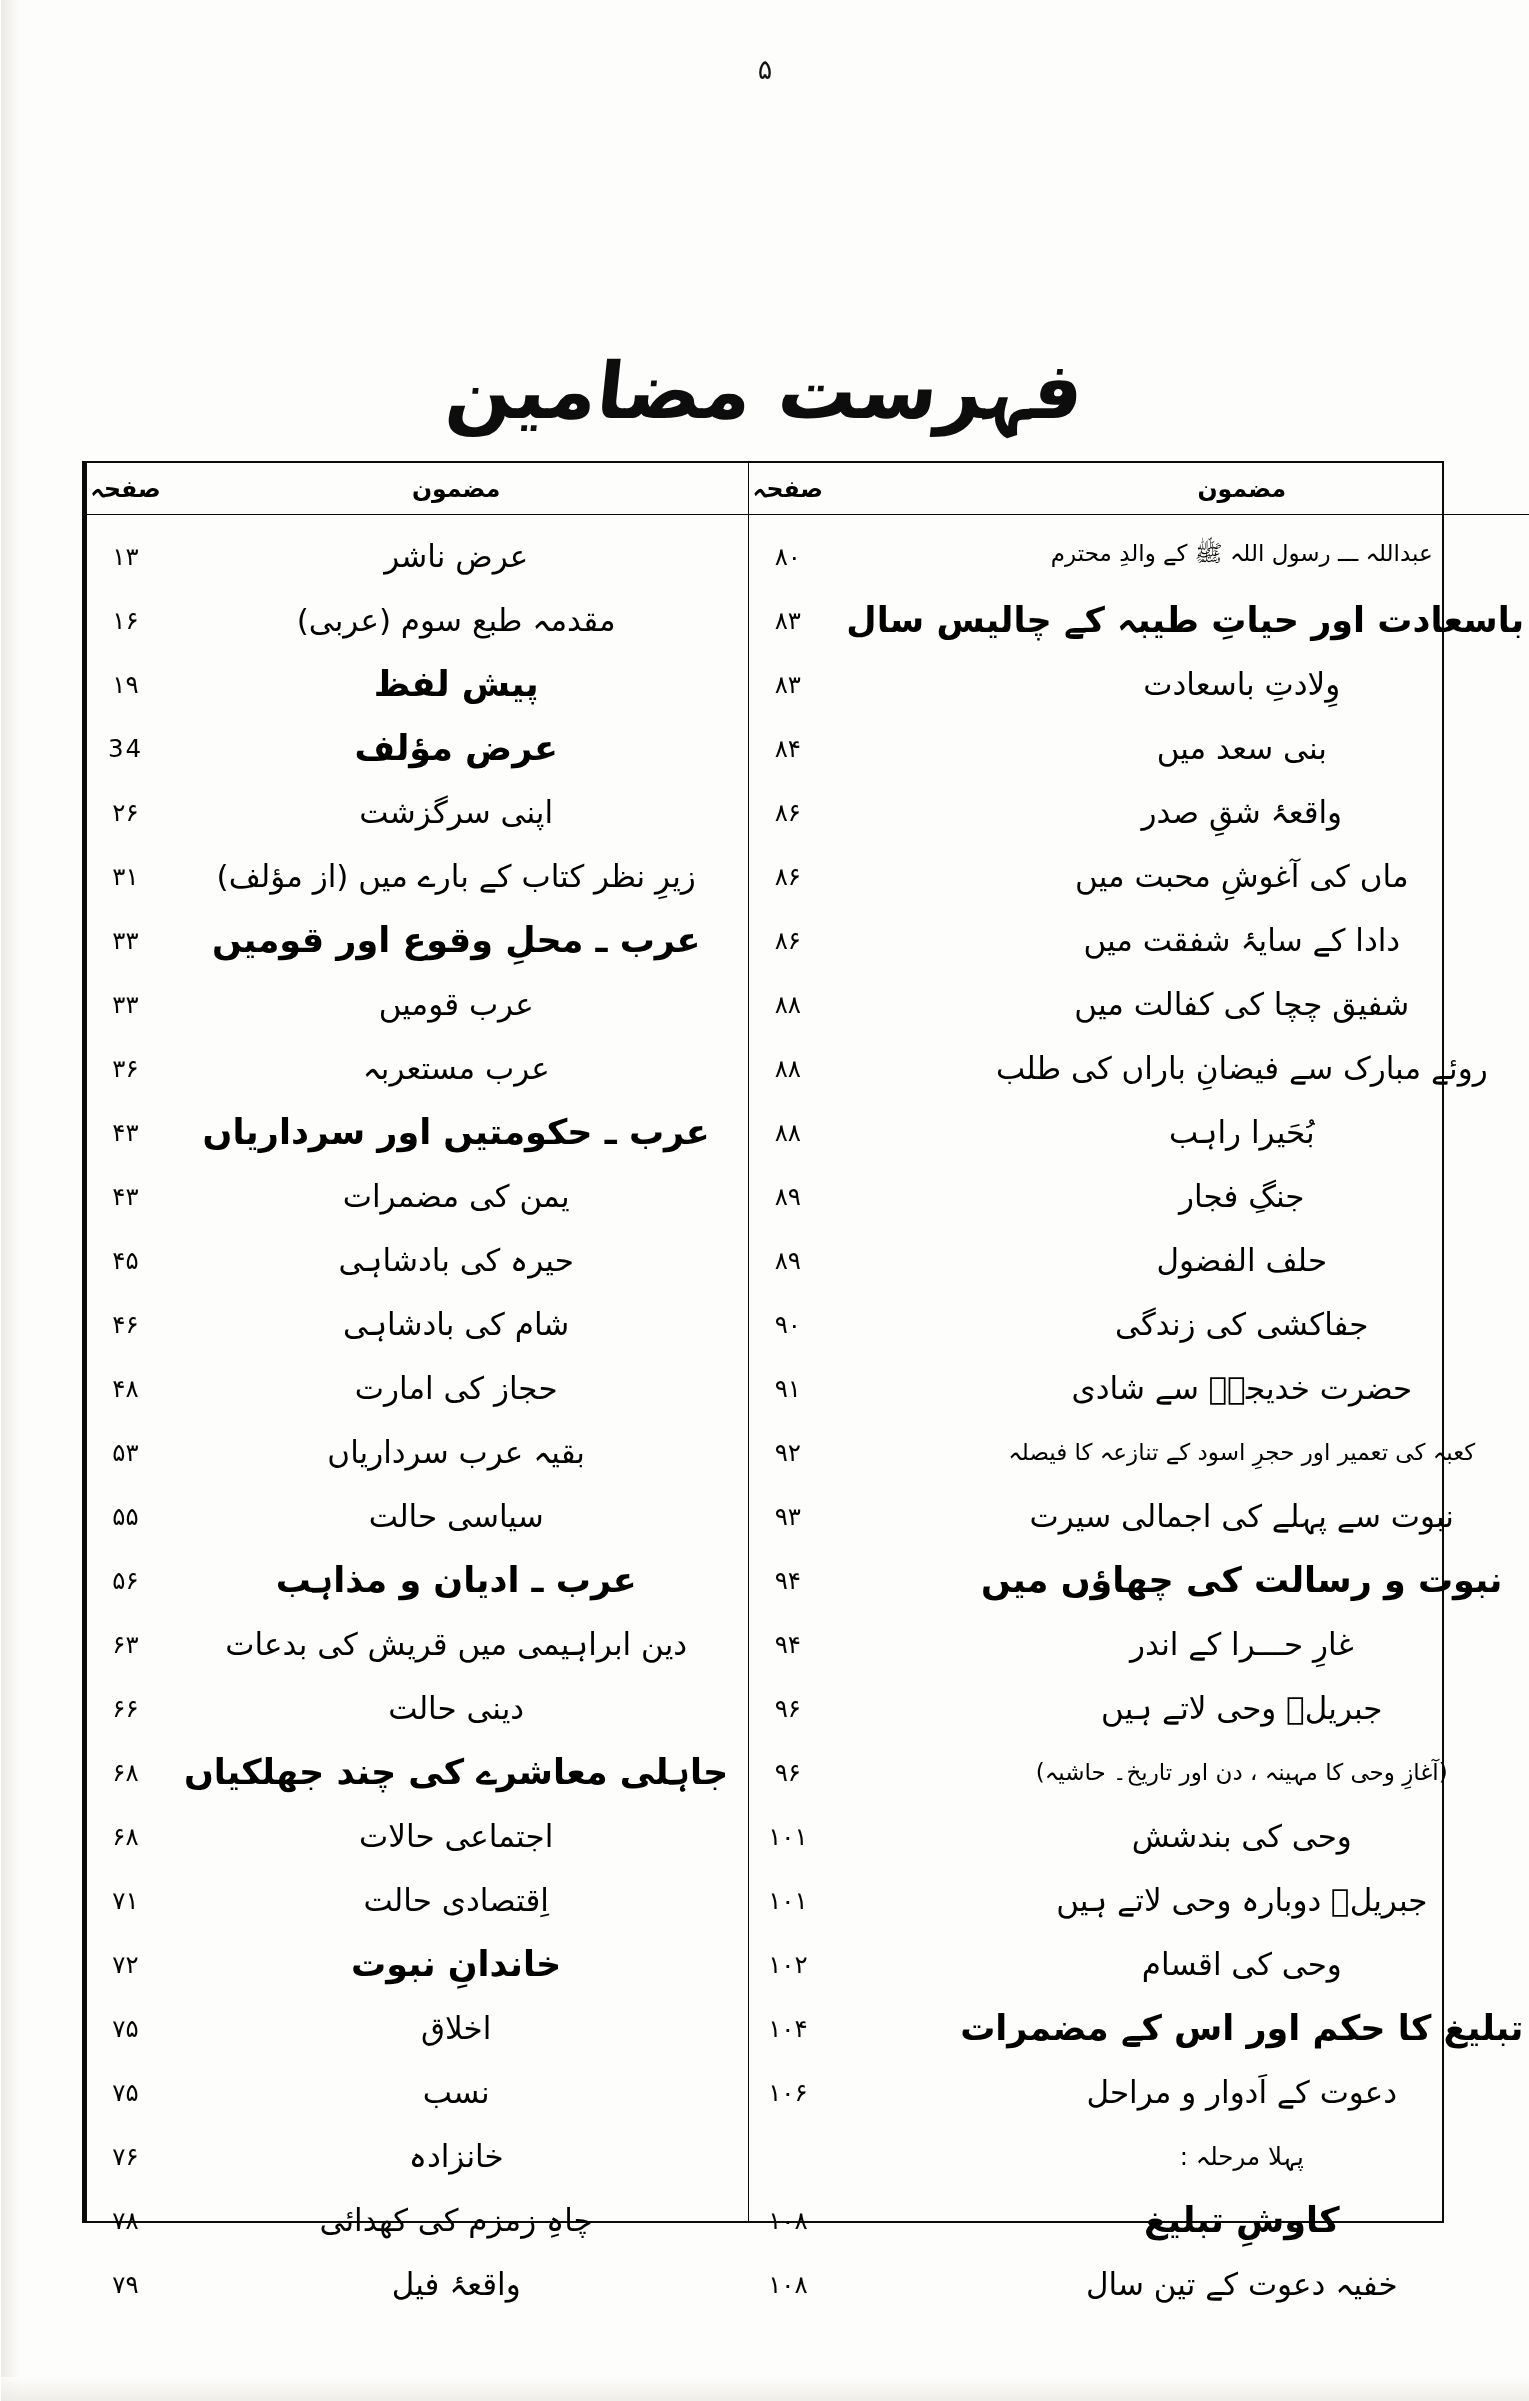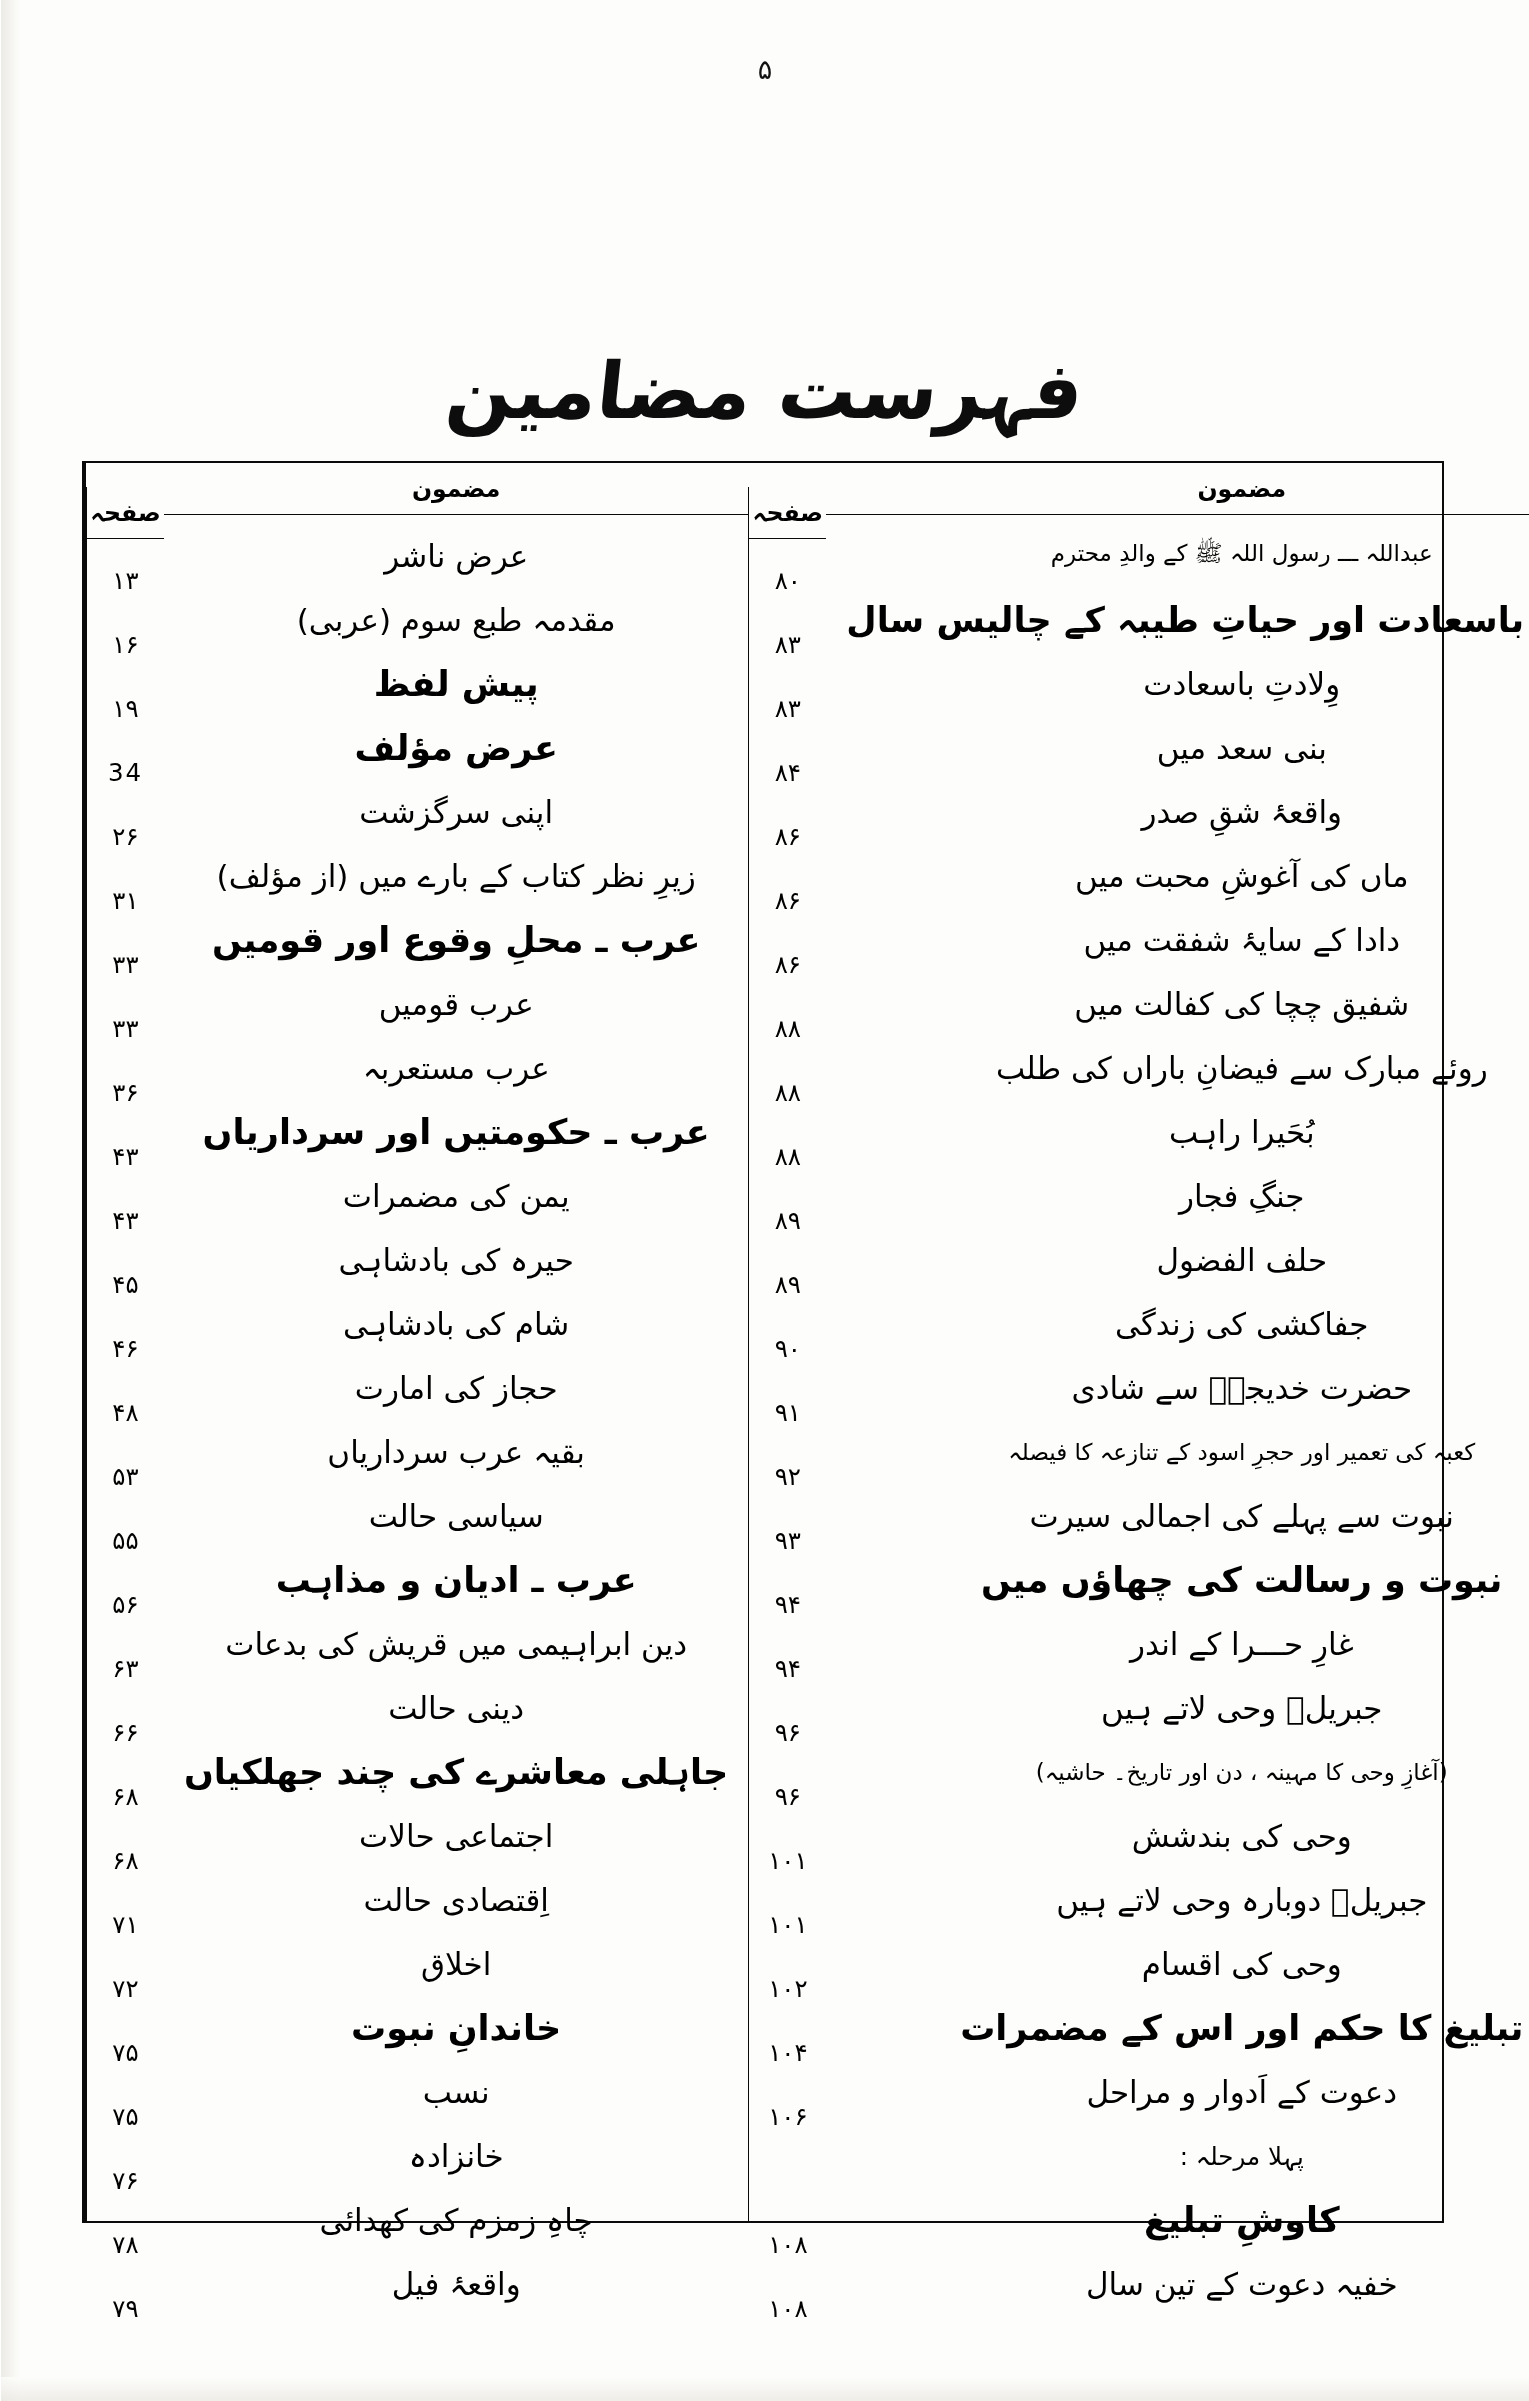--- a/index.html
+++ b/index.html
@@ -83,21 +83,20 @@
     border-left: 2.7px solid #0a0a0a;
   }
 
   .pg-col {
     width: 78px;
     flex: 0 0 78px;
     border-left: 1.8px solid #0a0a0a;
     box-sizing: border-box;
     display: flex;
     flex-direction: column;
-    margin-top: 24px;
   }
   .sub-col {
     flex: 1 1 auto;
     box-sizing: border-box;
     display: flex;
     flex-direction: column;
   }
 
   .head-cell {
     height: 51px;
@@ -193,22 +192,22 @@
             <li class="sub-item">شام کی بادشاہی</li>
             <li class="sub-item">حجاز کی امارت</li>
             <li class="sub-item">بقیہ عرب سرداریاں</li>
             <li class="sub-item">سیاسی حالت</li>
             <li class="sub-item lvl-major">عرب ـ ادیان و مذاہب</li>
             <li class="sub-item">دین ابراہیمی میں قریش کی بدعات</li>
             <li class="sub-item">دینی حالت</li>
             <li class="sub-item lvl-major">جاہلی معاشرے کی چند جھلکیاں</li>
             <li class="sub-item">اجتماعی حالات</li>
             <li class="sub-item">اِقتصادی حالت</li>
+            <li class="sub-item lvl-major">خاندانِ نبوت</li>
             <li class="sub-item">اخلاق</li>
-            <li class="sub-item lvl-major">خاندانِ نبوت</li>
             <li class="sub-item">نسب</li>
             <li class="sub-item">خانزادہ</li>
             <li class="sub-item">چاہِ زمزم کی کھدائی</li>
             <li class="sub-item">واقعۂ فیل</li>
           </ul>
       </div>
     </div>
     <div class="pg-col">
       <div class="head-cell">صفحہ</div>
       <div class="body-cell">

